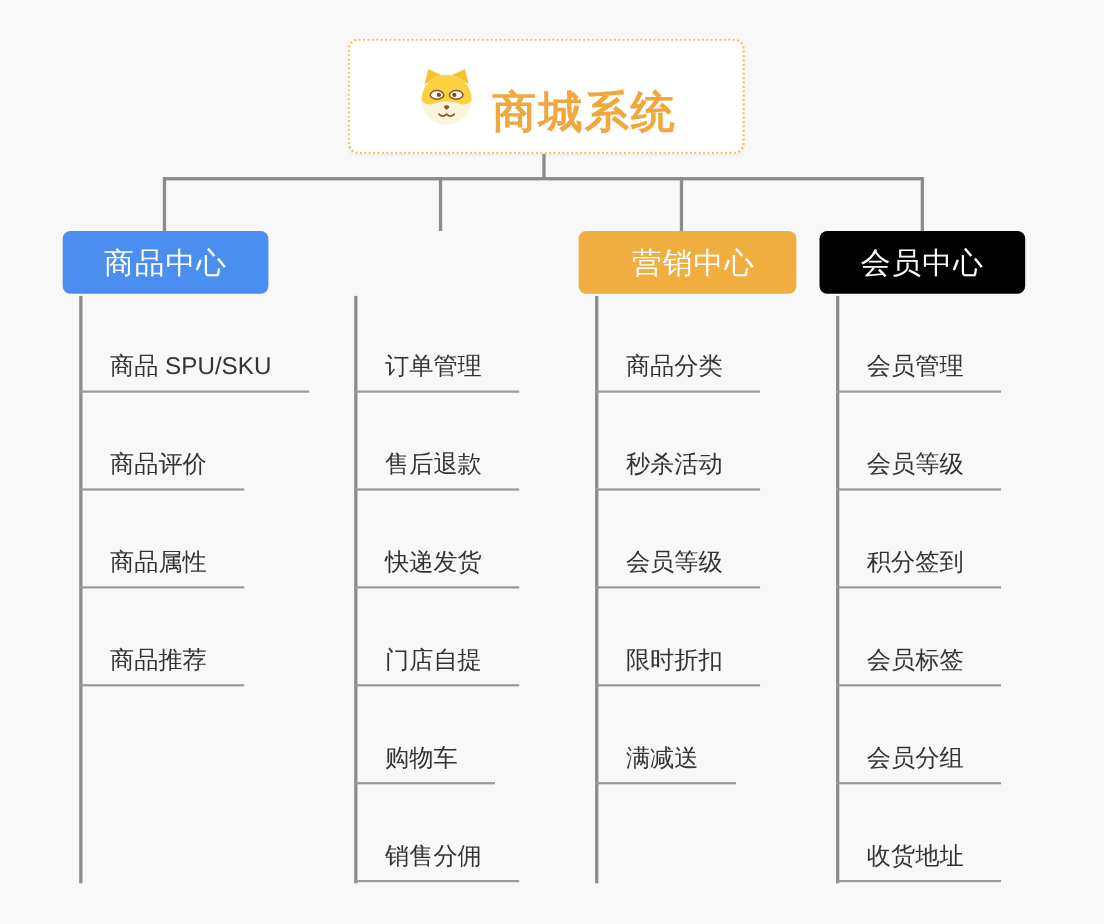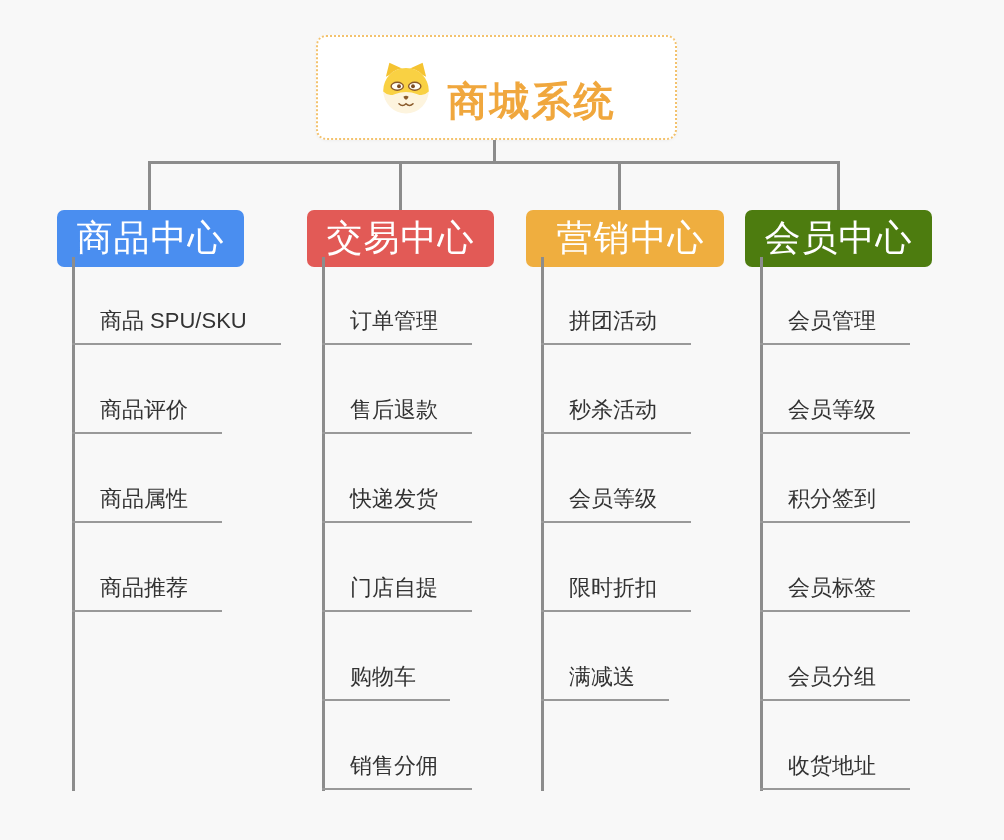--- a/index.html
+++ b/index.html
@@ -41,27 +41,27 @@
   .stem{left:493px;top:140px;width:3px;height:23px;}
   .bus{left:149px;top:161px;width:690px;height:3px;}
   .drop{top:161px;width:3px;height:49px;}
   .drop-0{left:148px}.drop-1{left:399px}.drop-2{left:618px}.drop-3{left:837px}
 
   
   .hdr{
     position:absolute;top:210px;width:187px;height:57px;
     border-radius:7px;
     display:flex;align-items:center;justify-content:center;
-    color:#ffffff;font-size:36px;letter-spacing:1px;
+    color:#ffffff;font-size:27px;letter-spacing:1px;
     white-space:nowrap;
   }
   .hdr-0{left:57px}.hdr-1{left:307px}.hdr-2{left:526px}.hdr-3{left:745px}
 
   
-  .col{position:absolute;top:257px;width:240px;height:534px;}
+  .col{position:absolute;top:269px;width:240px;height:534px;}
   .col-0{left:72px}.col-1{left:322px}.col-2{left:541px}.col-3{left:760px}
   .col::before{ 
     content:"";
     position:absolute;left:0;top:0;width:3px;height:534px;
     background:#8c8c8c;
   }
   .leaf{
     position:absolute;left:0;
     box-sizing:border-box;
     height:40px;
@@ -109,48 +109,45 @@
   <div class="line stem"></div>
   <div class="line bus"></div>
   <div class="line drop drop-0"></div>
   <div class="line drop drop-1"></div>
   <div class="line drop drop-2"></div>
   <div class="line drop drop-3"></div>
 
   <div class="hdr hdr-0" style="background: rgb(74, 142, 240);">
     <span>商品中心</span>
   </div>
-  <div class="hdr hdr-1" style="background: rgb(226, 90, 86);">
-    <span>交易中心</span>
-  </div>
   <div class="hdr hdr-2" style="background: rgb(239, 174, 63); padding-left: 11px;">
     <span>营销中心</span>
   </div>
-  <div class="hdr hdr-3" style="background: #4d7c0f;">
+  <div class="hdr hdr-3" style="background: #000000;">
     <span>会员中心</span>
   </div>
 
   <div class="col col-0">
     <div class="leaf">商品 SPU/SKU</div>
     <div class="leaf">商品评价</div>
     <div class="leaf">商品属性</div>
     <div class="leaf">商品推荐</div>
   </div>
 
   <div class="col col-1">
     <div class="leaf">订单管理</div>
     <div class="leaf">售后退款</div>
     <div class="leaf">快递发货</div>
     <div class="leaf">门店自提</div>
     <div class="leaf">购物车</div>
     <div class="leaf">销售分佣</div>
   </div>
 
   <div class="col col-2">
-    <div class="leaf">拼团活动</div>
+    <div class="leaf">商品分类</div>
     <div class="leaf">秒杀活动</div>
     <div class="leaf">会员等级</div>
     <div class="leaf">限时折扣</div>
     <div class="leaf">满减送</div>
   </div>
 
   <div class="col col-3">
     <div class="leaf">会员管理</div>
     <div class="leaf">会员等级</div>
     <div class="leaf">积分签到</div>

